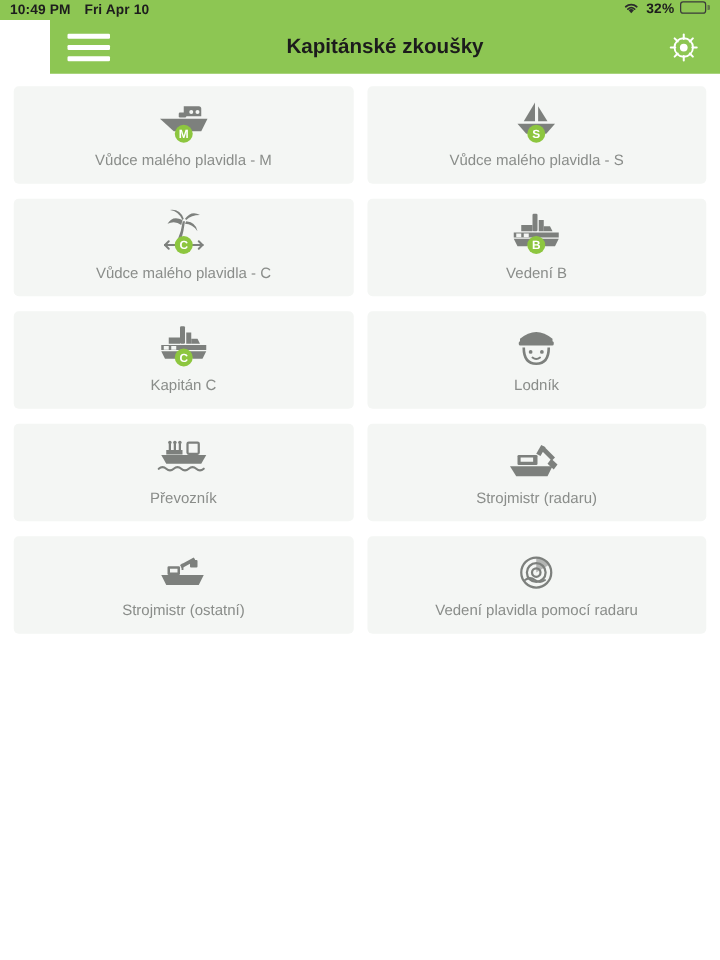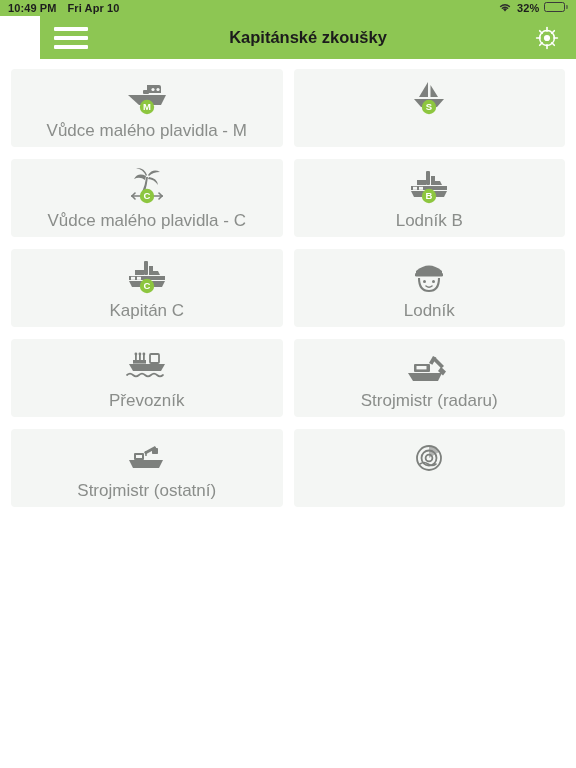--- a/index.html
+++ b/index.html
@@ -138,21 +138,21 @@
     cursor: pointer;
     user-select: none;
   }
   .card-icon {
     height: 44px;
     display: flex;
     align-items: center;
     justify-content: center;
   }
   .card-label {
-    font-size: 17px;
+    font-size: 12px;
     color: #8a8d8a;
     text-align: center;
     margin-top: 2px;
     line-height: 1;
   }
 </style>
 </head>
 <body>
 
 <div class="screen">
@@ -234,20 +234,21 @@
                 <path d="M26 5 L26 20 L17 20 Z"></path>
                 <path d="M28.5 8 L36 20 L28.5 20 Z"></path>
                 <path d="M12 22 h30 l-7 8 h-16 z"></path>
               </g>
               <g>
                 <circle cx="27" cy="30" r="7.2" fill="#8dc63f"></circle>
                 <text x="27" y="33.4" text-anchor="middle" font-family="Liberation Sans, sans-serif" font-size="9.5" font-weight="bold" fill="#ffffff">S</text>
               </g>
             </svg>
           </div>
+          <div class="card-label">Vůdce malého plavidla - S</div>
         </div>
         <div class="card">
           <div class="card-icon">
             <svg width="54" height="44" viewBox="0 0 54 44">
               <g fill="#7d807d">
                 <path d="M26 10 q-8 -4 -12 3 q6 -3 11 1 z"></path>
                 <path d="M27 9 q-3 -8 -11 -7 q7 1 10 8 z"></path>
                 <path d="M28 9 q5 -7 12 -3 q-7 0 -11 4 z"></path>
                 <path d="M29 11 q8 1 9 8 q-4 -6 -10 -6 z"></path>
                 <path d="M26.2 11 q-1 8 -4.5 16 h3 q2.5 -9 3.3 -16 z"></path>
@@ -280,21 +281,21 @@
                 <path d="M31 25 h14 l-3 6 h-8 z"></path>
                 <rect x="11" y="20.8" width="4" height="3" fill="#f4f6f4"></rect>
                 <rect x="17" y="20.8" width="4" height="3" fill="#f4f6f4"></rect>
               </g>
               <g>
                 <circle cx="27" cy="30" r="7.2" fill="#8dc63f"></circle>
                 <text x="27" y="33.4" text-anchor="middle" font-family="Liberation Sans, sans-serif" font-size="9.5" font-weight="bold" fill="#ffffff">B</text>
               </g>
             </svg>
           </div>
-          <div class="card-label">Lodník B</div>
+          <div class="card-label">Vedení B</div>
         </div>
         <div class="card">
           <div class="card-icon">
             <svg width="54" height="44" viewBox="0 0 54 44">
               <g fill="#7d807d">
                 <rect x="24" y="5" width="4" height="14" rx="1"></rect>
                 <rect x="29" y="10" width="4" height="9"></rect>
                 <path d="M15 14 h9 v5 h-9 z"></path>
                 <path d="M33 15 h5 l2 4 h-7 z"></path>
                 <rect x="9" y="20" width="36" height="4"></rect>
@@ -390,17 +391,18 @@
             <svg width="48" height="44" viewBox="0 0 48 44">
               <g fill="none" stroke="#7d807d" stroke-width="1.8">
                 <circle cx="24" cy="22" r="12"></circle>
                 <circle cx="24" cy="22" r="7.5"></circle>
                 <circle cx="24" cy="22" r="3.4"></circle>
               </g>
               <path d="M24 22 L24 10 A12 12 0 0 1 34 16 Z" fill="#7d807d" opacity="0.55"></path>
               <path d="M15 28 q4 -3 8 0 q4 3 8 0" stroke="#7d807d" stroke-width="1.6" fill="none" stroke-linecap="round"></path>
             </svg>
           </div>
+          <div class="card-label">Vedení plavidla pomocí radaru</div>
         </div>
       </div>
   </div>
 
 </div>
 
 </body></html>

